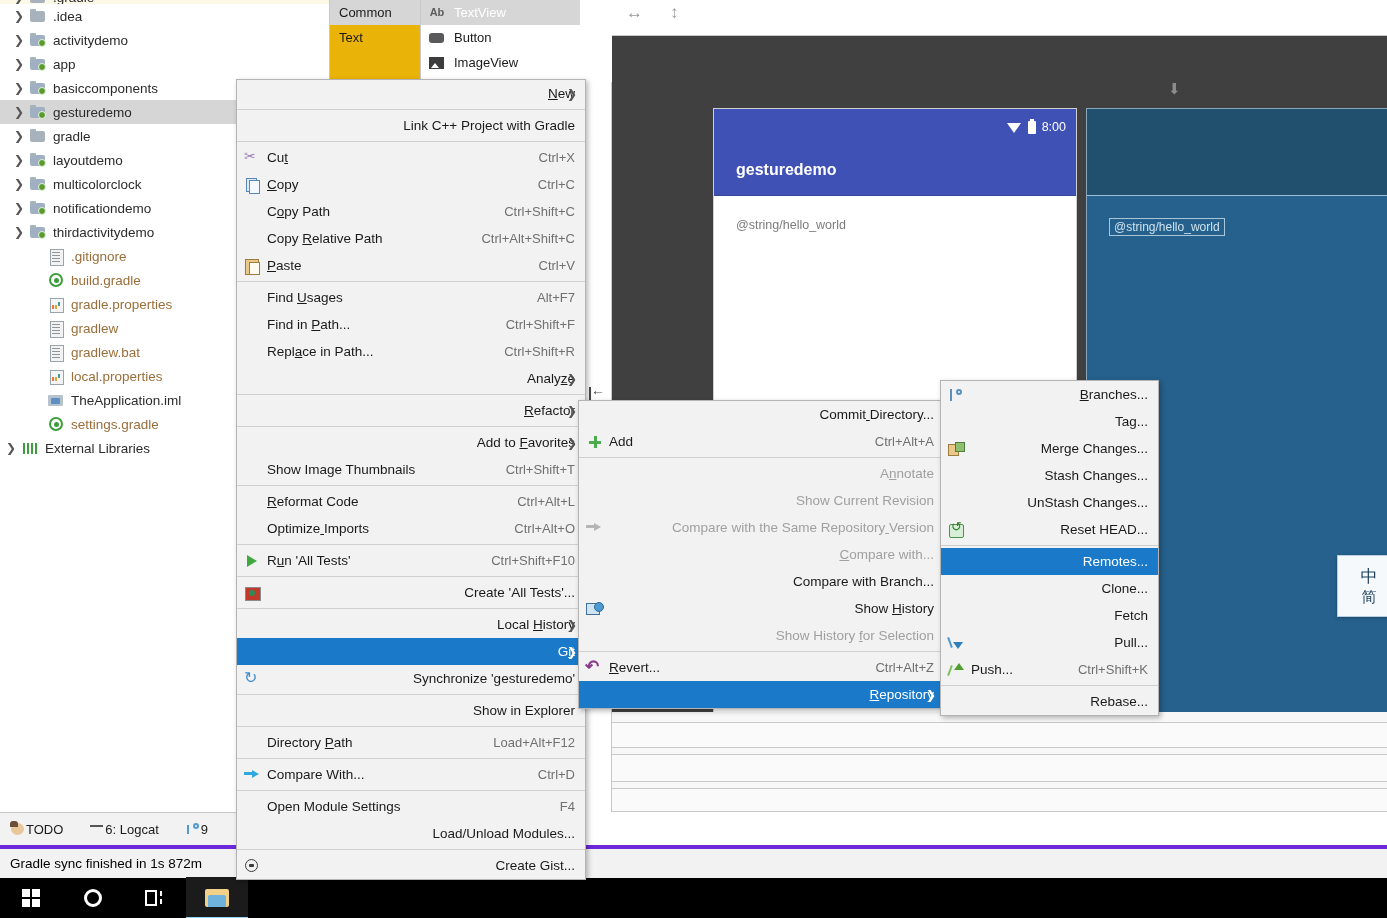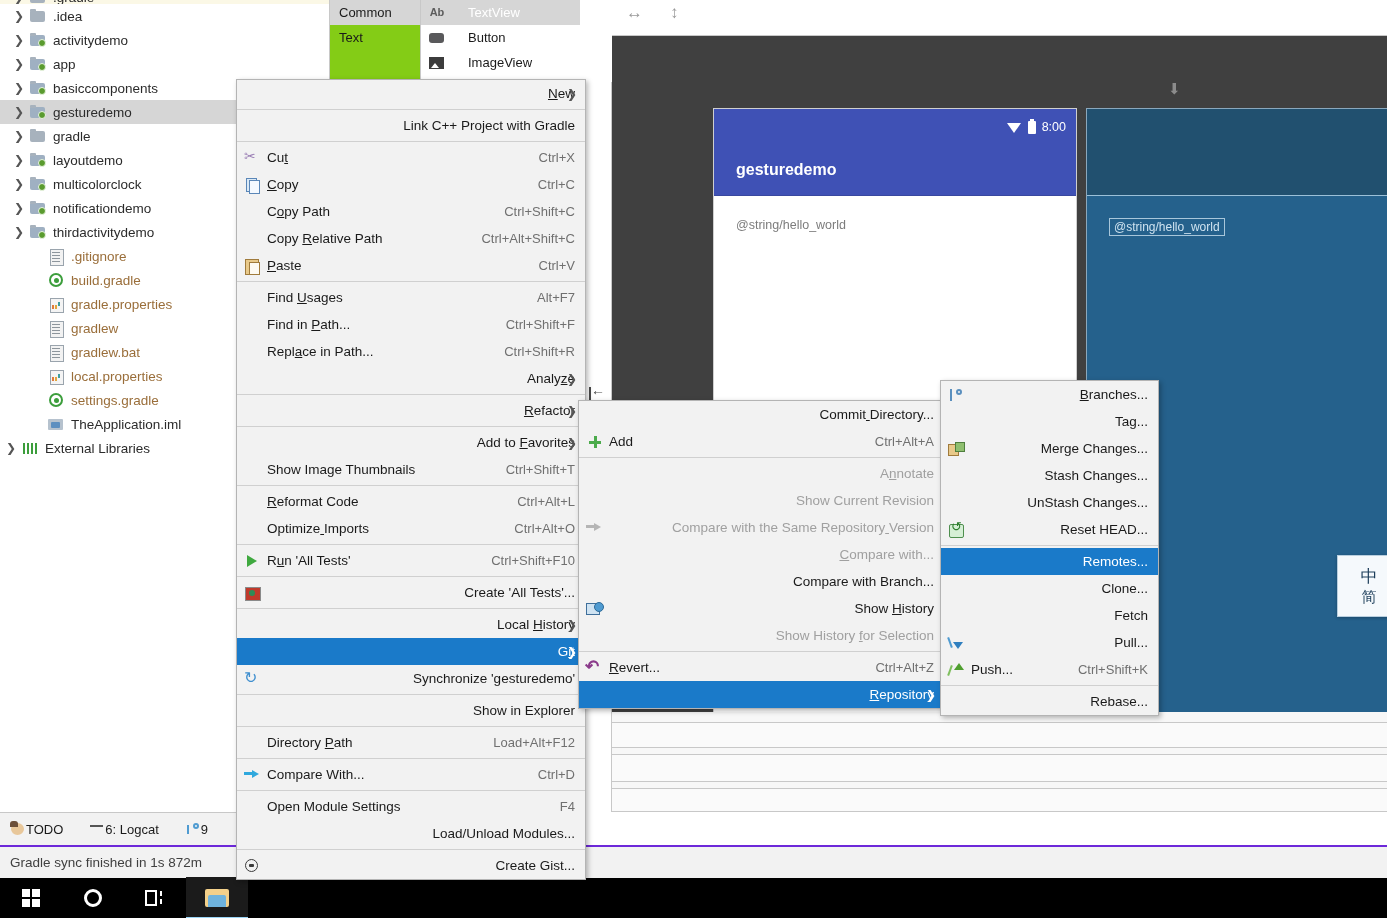--- a/index.html
+++ b/index.html
@@ -112,27 +112,27 @@
   }
 
   
   #palette {
     left: 330px; top: 0; width: 282px; height: 82px;
     background: #ffffff;
     border-bottom: 1px solid #c8c8c8;
     border-right: 1px solid #c8c8c8;
     display: flex;
   }
-  #palette-cats { width: 90px; border-right:1px solid #c8c8c8; background:#84cc16; }
+  #palette-cats { width: 90px; border-right:1px solid #c8c8c8; background:#eab308; }
   .pal-cat { height: 25px; display:flex; align-items:center; padding-left:9px; font-size:13px; }
   .pal-cat.sel { background:#d6d6d6; }
   #palette-items { flex:1; }
   .pal-item { height: 25px; display:flex; align-items:center; padding-left:6px; font-size:13px; }
   .pal-item.sel { background:#d6d6d6; color:#ffffff; }
-  .pal-ico { width:20px; flex:0 0 20px; height:15px; position:relative; margin-right:21px; }
+  .pal-ico { width:20px; flex:0 0 20px; height:15px; position:relative; margin-right:7px; }
   .pal-ico.ab { font-size:11px; color:#5c5c5c; font-weight:bold; line-height:15px; text-align:center;}
   .pal-ico.btn::before{
     content:''; position:absolute; left:2px; top:3px; width:15px; height:10px;
     background:#59595b; border-radius:3px;
   }
   .pal-ico.img::before{
     content:''; position:absolute; left:2px; top:2px; width:15px; height:12px;
     background:#3c3c3c;
   }
   .pal-ico.img::after{
@@ -213,23 +213,23 @@
   
   #tool-strip {
     left:0; top:812px; width:580px; height:33px;
     background:#f2f2f2; border-top:1px solid #c8c8c8;
     display:flex; align-items:center; gap:26px; padding-left:10px;
     font-size:13px;
   }
   .tool-item { display:flex; align-items:center; gap:0; }
   #status-bar {
     left:0; top:845px; width:1387px; height:33px;
-    background:#f2f2f2; border-top:2px solid #6d28d9;
+    background:#f2f2f2; border-top:4px solid #6d28d9;
     display:flex; align-items:center; padding-left:10px;
-    font-size:13.5px; color:#404040;
+    font-size:13.5px; color:#000000;
   }
   #taskbar {
     left:0; top:878px; width:1387px; height:40px; background:#000000;
     display:flex; align-items:center; gap:0px;
   }
   .task-btn { width:62px; height:40px; display:flex; align-items:center; justify-content:center; }
   .task-btn.active { background:#1b1b1b; border-bottom:2px solid #9ad4f5; }
 
   
   .menu {
@@ -442,28 +442,28 @@
       </div>
       <div class="tree-row">
         <span class="arrow empty">❯</span>
         <span class="arrow empty"></span>
         <span class="ico ico-props"></span>
         <span class="lbl orange">local.properties</span>
       </div>
       <div class="tree-row">
         <span class="arrow empty">❯</span>
         <span class="arrow empty"></span>
+        <span class="ico ico-iml"></span>
+        <span class="lbl">TheApplication.iml</span>
+      </div>
+      <div class="tree-row">
+        <span class="arrow empty">❯</span>
+        <span class="arrow empty"></span>
         <span class="ico ico-gradle"></span>
         <span class="lbl orange">settings.gradle</span>
-      </div>
-      <div class="tree-row">
-        <span class="arrow empty">❯</span>
-        <span class="arrow empty"></span>
-        <span class="ico ico-iml"></span>
-        <span class="lbl">TheApplication.iml</span>
       </div>
       <div class="tree-row" style="padding-left: 0px;">
         <span class="arrow" style="margin-left: 2px;">❯</span>
         <span class="ico ico-libs"></span>
         <span class="lbl">External Libraries</span>
       </div>
     </div>
 
 <div class="pane" id="palette">
   <div id="palette-cats">

